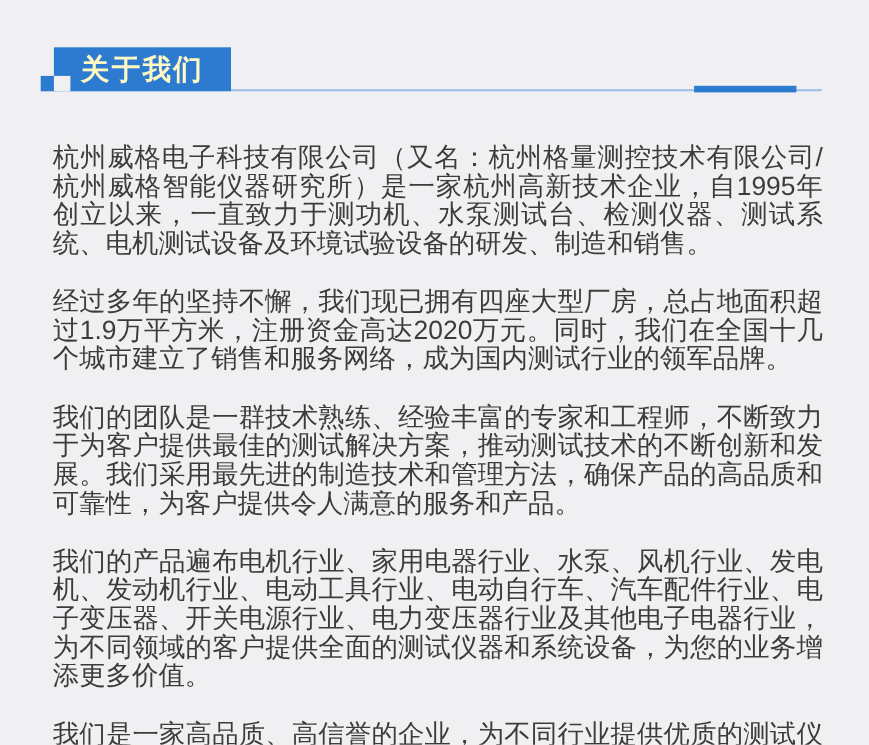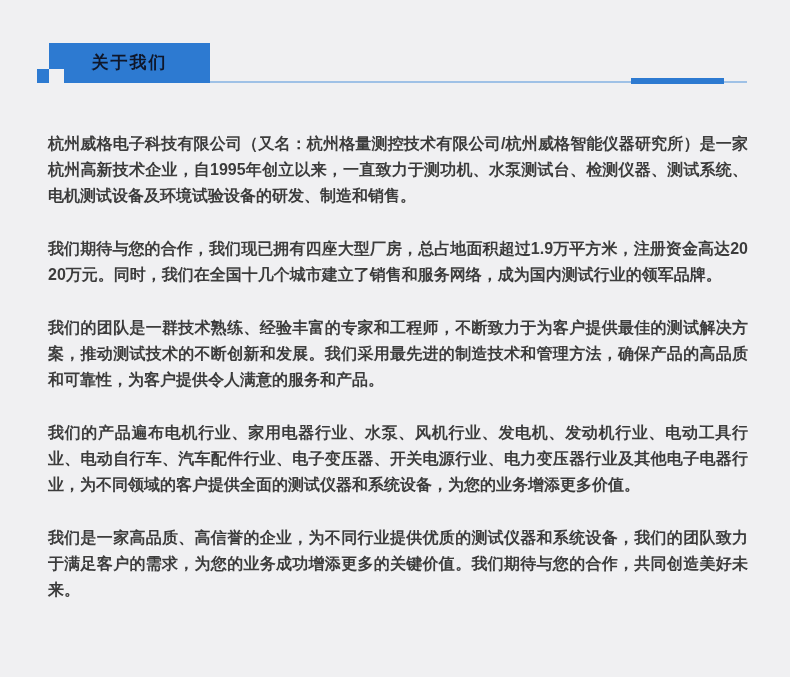--- a/index.html
+++ b/index.html
@@ -36,24 +36,24 @@
   }
   .title-badge .notch {
     position: absolute;
     left: 0; top: 26px;
     width: 15px; height: 14px;
     background: var(--bg);
   }
   .title-badge .title {
     display: inline-block;
     line-height: 40px;
-    font-size: 17px;
+    font-size: 26px;
     font-weight: bold;
     letter-spacing: 2px;
-    color: #0f172a;
+    color: #fef9c3;
     white-space: nowrap;
     text-align: center;
   }
   .divider-line {
     position: absolute;
     left: 210px; top: 81px;
     width: 537px; height: 2px;
     background: var(--line);
   }
   .divider-accent {
@@ -64,46 +64,45 @@
   }
 
   
   .content {
     position: absolute;
     left: 48px; top: 131px;
     width: 700px;
   }
   .content p {
     margin: 0 0 27px 0;
-    font-size: 16px;
+    font-size: 24px;
     line-height: 26px;
     color: var(--text);
     text-align: justify;
     text-justify: inter-ideograph;
     word-break: break-all;
-    font-weight: bold;
   }
   .content p:last-child { margin-bottom: 0; }
 </style>
 </head>
 <body>
 
 <div class="screen">
 
   <div class="accent-square"></div>
 
   <div class="title-badge">
     <div class="notch"></div>
     <span class="title">关于我们</span>
   </div>
 
   <div class="divider-line"></div>
   <div class="divider-accent"></div>
 
   <div class="content">
     <p>杭州威格电子科技有限公司（又名：杭州格量测控技术有限公司/杭州威格智能仪器研究所）是一家杭州高新技术企业，自1995年创立以来，一直致力于测功机、水泵测试台、检测仪器、测试系统、电机测试设备及环境试验设备的研发、制造和销售。</p>
-    <p>我们期待与您的合作，我们现已拥有四座大型厂房，总占地面积超过1.9万平方米，注册资金高达2020万元。同时，我们在全国十几个城市建立了销售和服务网络，成为国内测试行业的领军品牌。</p>
+    <p>经过多年的坚持不懈，我们现已拥有四座大型厂房，总占地面积超过1.9万平方米，注册资金高达2020万元。同时，我们在全国十几个城市建立了销售和服务网络，成为国内测试行业的领军品牌。</p>
     <p>我们的团队是一群技术熟练、经验丰富的专家和工程师，不断致力于为客户提供最佳的测试解决方案，推动测试技术的不断创新和发展。我们采用最先进的制造技术和管理方法，确保产品的高品质和可靠性，为客户提供令人满意的服务和产品。</p>
     <p>我们的产品遍布电机行业、家用电器行业、水泵、风机行业、发电机、发动机行业、电动工具行业、电动自行车、汽车配件行业、电子变压器、开关电源行业、电力变压器行业及其他电子电器行业，为不同领域的客户提供全面的测试仪器和系统设备，为您的业务增添更多价值。</p>
     <p>我们是一家高品质、高信誉的企业，为不同行业提供优质的测试仪器和系统设备，我们的团队致力于满足客户的需求，为您的业务成功增添更多的关键价值。我们期待与您的合作，共同创造美好未来。</p>
   </div>
 
 </div>
 
 </body></html>

